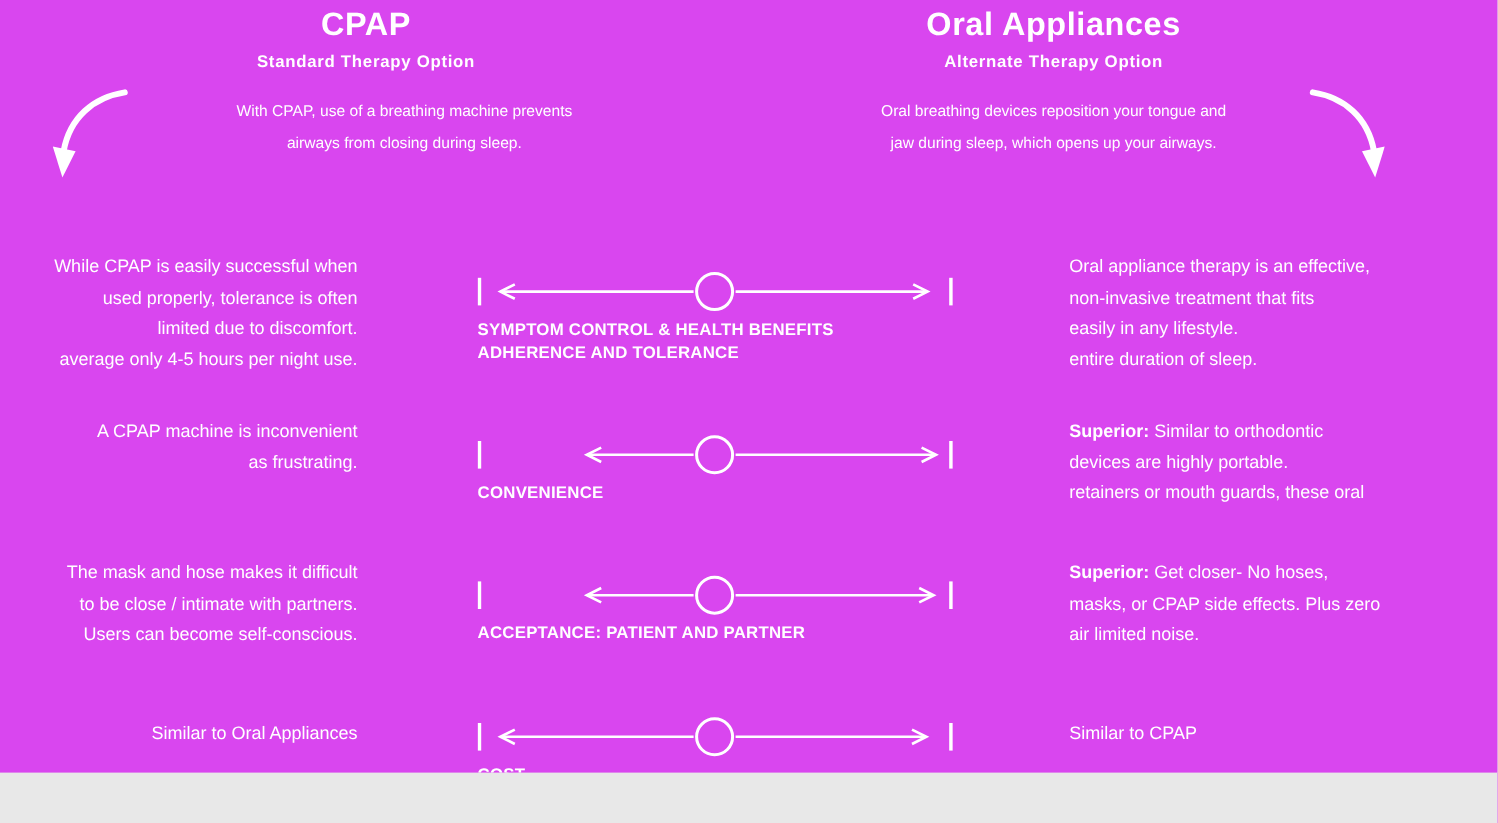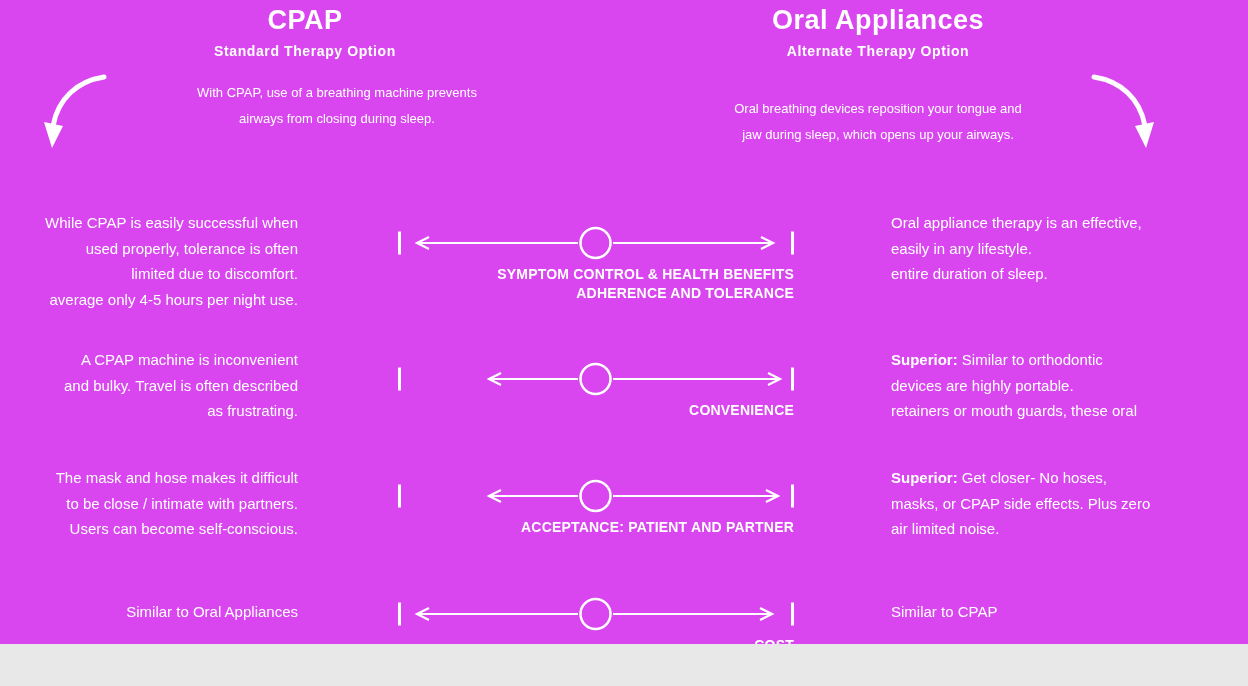--- a/index.html
+++ b/index.html
@@ -12,36 +12,36 @@
   
   .col-header { position:absolute; top:5px; width:460px; text-align:center; }
   .col-header.left  { left:75px; }
   .col-header.right { left:648px; }
   .hdr-title { font-size:27px; font-weight:bold; letter-spacing:.5px; line-height:30px; }
   .hdr-sub   { font-size:14px; font-weight:bold; letter-spacing:.6px; margin-top:8px; }
   
   .intro { position:absolute; top:80px; width:460px; text-align:center;
            font-size:13px; line-height:26px; }
   .intro.left  { left:107px; }
-  .intro.right { left:648px;margin-top:16px; }
+  .intro.right { left:648px; }
   
   .swoosh { position:absolute; width:68px; height:82px; }
   .swoosh.left  { left:44px;   top:72px; }
   .swoosh.right { left:1086px; top:72px; }
   
   .row { position:absolute; left:0; width:1248px; }
   .cpap-text { position:absolute; left:30px; width:268px; text-align:right;
                font-size:15px; line-height:25.5px; }
   .oral-text { position:absolute; left:891px; width:300px; text-align:left;
                font-size:15px; line-height:25.5px; }
   .line { white-space:nowrap; }
   .axis { position:absolute; left:398px; width:396px; text-align:center; }
   .axis svg { display:block; }
   .category { font-size:14px; font-weight:bold; letter-spacing:.2px;
-              line-height:19px; margin-top:5px; text-align:right; }
+              line-height:19px; margin-top:5px; text-align:left; }
   .category .line { white-space:nowrap; }
 </style>
 </head>
 <body>
 
 <div class="stage">
 
   <div class="col-header left">
     <div class="hdr-title">CPAP</div>
     <div class="hdr-sub">Standard Therapy Option</div>
@@ -87,29 +87,29 @@
         <polyline points="363,11 375,17 363,23" fill="none" stroke="#ffffff" stroke-width="2.2"></polyline>
         <circle cx="197.5" cy="17" r="15" fill="none" stroke="#ffffff" stroke-width="2.5"></circle>
       </svg>
       <div class="category">
           <div class="line">SYMPTOM CONTROL &amp; HEALTH BENEFITS</div>
           <div class="line">ADHERENCE AND TOLERANCE</div>
         </div>
     </div>
     <div class="oral-text">
         <div class="line">Oral appliance therapy is an effective,</div>
+        <div class="line">non-invasive treatment that fits</div>
         <div class="line">easily in any lifestyle.</div>
         <div class="line">entire duration of sleep.</div>
       </div>
   </div>
 
   <div class="row" style="top:347px;">
     <div class="cpap-text">
         <div class="line">A CPAP machine is inconvenient</div>
-        <div class="line">and bulky. Travel is often described</div>
         <div class="line">as frustrating.</div>
       </div>
     <div class="axis" style="top:15px;">
       <svg width="396" height="34" viewBox="0 0 396 34">
         <rect x="0" y="5.5" width="3" height="23" fill="#ffffff"></rect>
         <rect x="393" y="5.5" width="3" height="23" fill="#ffffff"></rect>
         <line x1="93" y1="17" x2="180" y2="17" stroke="#ffffff" stroke-width="2.2"></line>
         <polyline points="103,11 91,17 103,23" fill="none" stroke="#ffffff" stroke-width="2.2"></polyline>
         <line x1="215" y1="17" x2="380" y2="17" stroke="#ffffff" stroke-width="2.2"></line>
         <polyline points="370,11 382,17 370,23" fill="none" stroke="#ffffff" stroke-width="2.2"></polyline>

